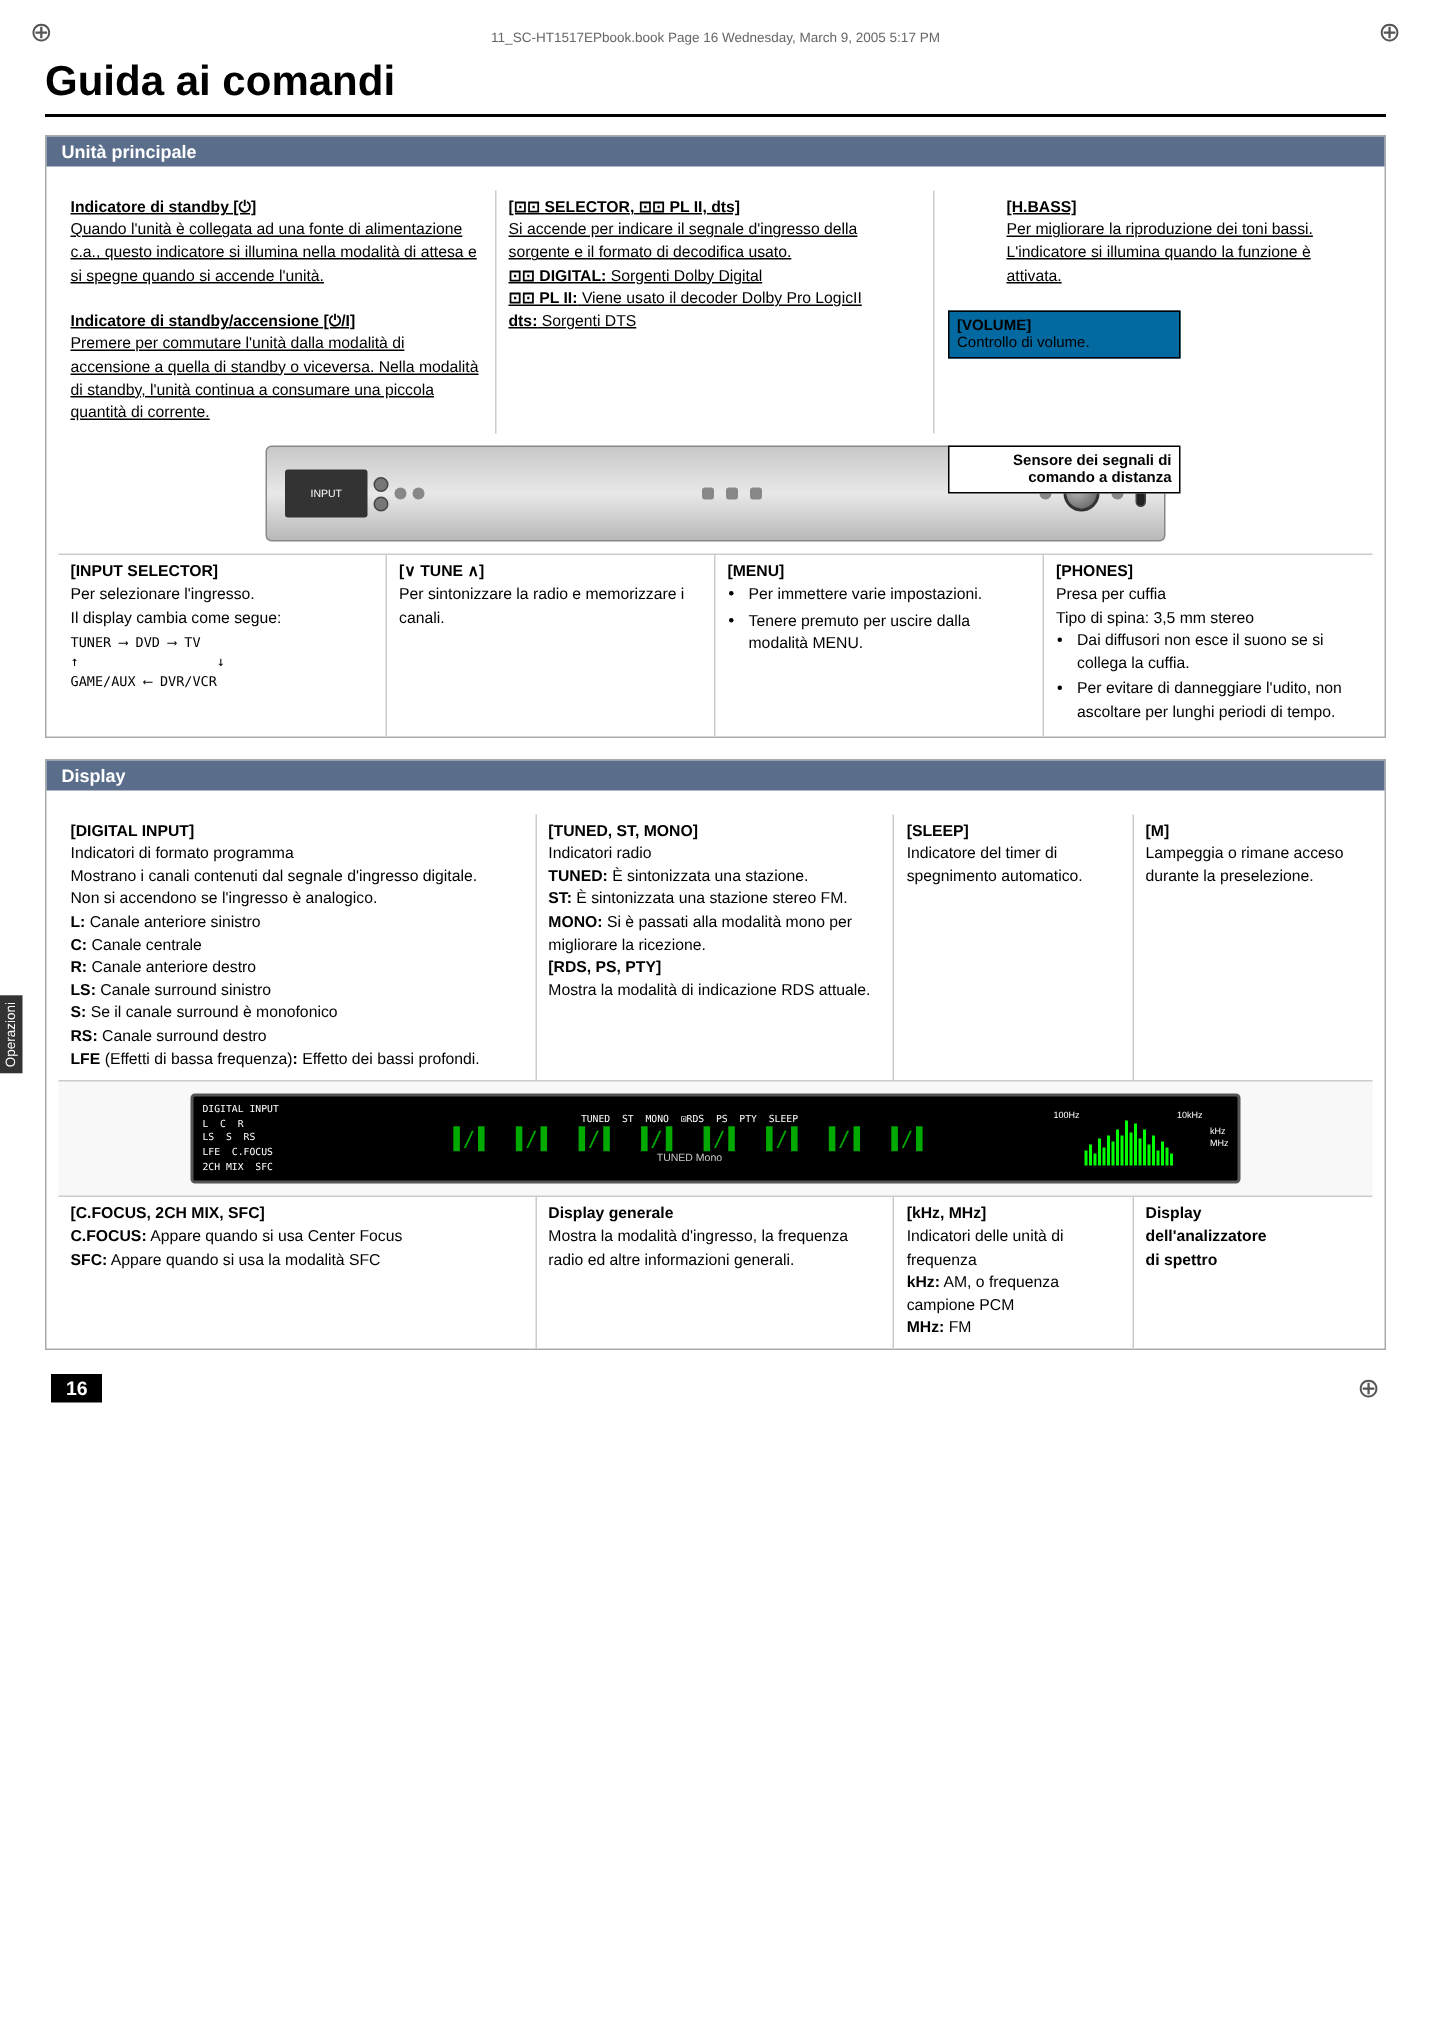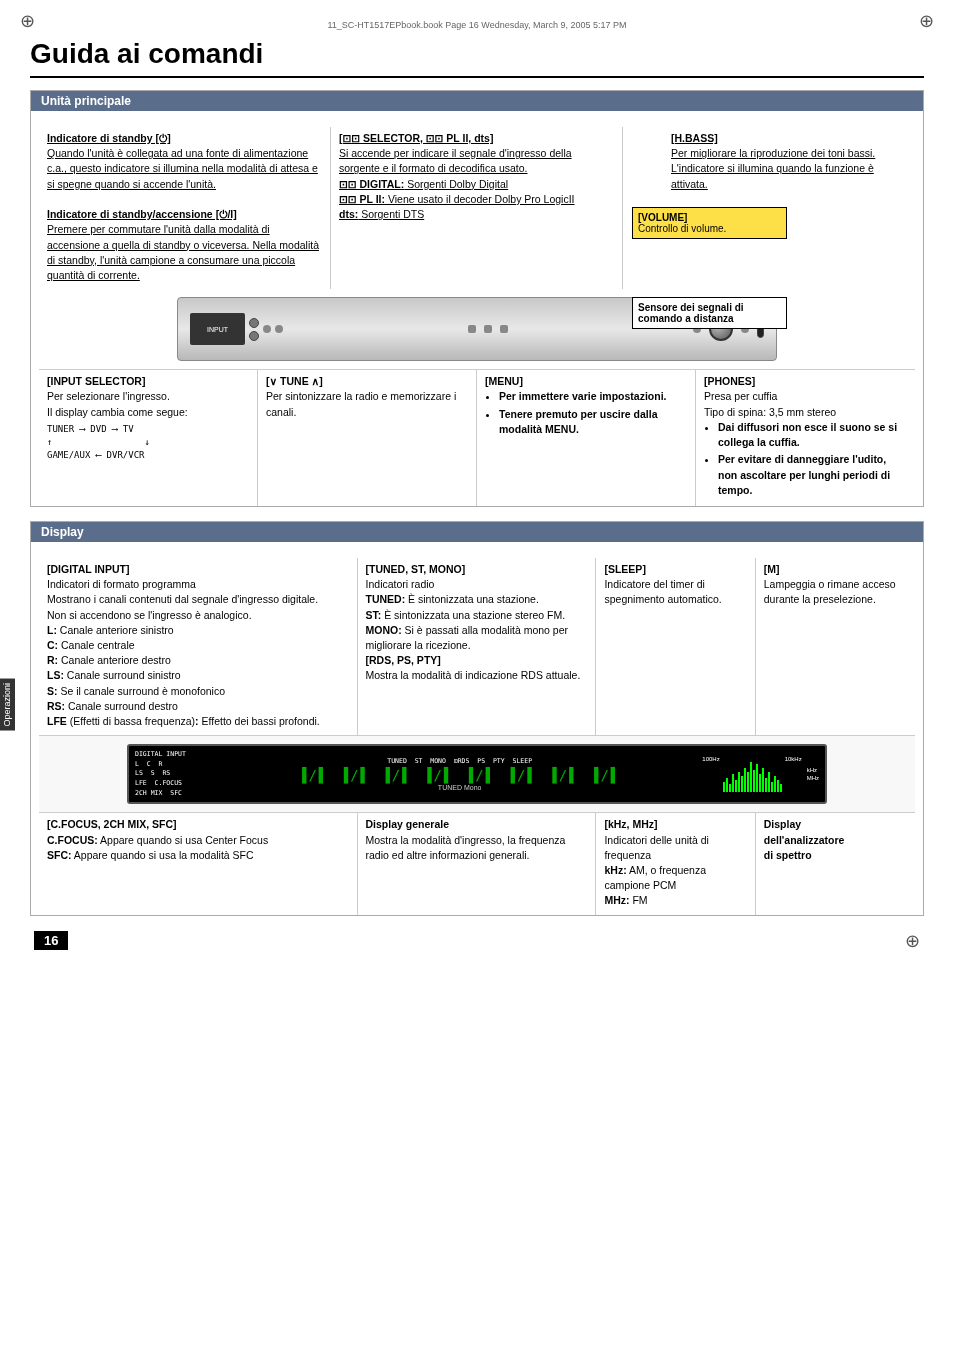--- a/index.html
+++ b/index.html
@@ -121,21 +121,20 @@
     }
     .file-info {
       font-size: 9px;
       color: #666;
       text-align: center;
       margin-bottom: 8px;
     }
     ul {
       margin-left: 14px;
       padding-left: 0;
-      font-weight: bold;
     }
     ul li {
       margin-bottom: 2px;
     }
     .arrow-diagram {
       font-size: 9px;
       font-family: monospace;
       margin: 3px 0;
     }
     b { font-weight: bold; }
@@ -157,21 +156,21 @@
     <span>Unità principale</span>
   </div>
   <div class="section-inner">
     <div class="top-grid">
 
       <div class="top-cell">
         <div class="label">Indicatore di standby [⏻]</div>
         <div>Quando l'unità è collegata ad una fonte di alimentazione c.a., questo indicatore si illumina nella modalità di attesa e si spegne quando si accende l'unità.</div>
         <br>
         <div class="label">Indicatore di standby/accensione [⏻/I]</div>
-        <div>Premere per commutare l'unità dalla modalità di accensione a quella di standby o viceversa. Nella modalità di standby, l'unità campione a consumare una piccola quantità di corrente.</div>
+        <div>Premere per commutare l'unità dalla modalità di accensione a quella di standby o viceversa. Nella modalità di standby, l'unità continua a consumare una piccola quantità di corrente.</div>
       </div>
 
       <div class="top-cell">
         <div class="label">[⊡⊡ SELECTOR, ⊡⊡ PL II, dts]</div>
         <div>Si accende per indicare il segnale d'ingresso della sorgente e il formato di decodifica usato.</div>
         <div><b>⊡⊡ DIGITAL:</b> Sorgenti Dolby Digital</div>
         <div><b>⊡⊡ PL II:</b> Viene usato il decoder Dolby Pro LogicII</div>
         <div><b>dts:</b> Sorgenti DTS</div>
       </div>
 
@@ -206,27 +205,27 @@
           </div>
 
           <div style="display:flex; align-items:center; gap:8px; margin-right:4px;">
             <div style="width:8px;height:8px;background:#888;border-radius:50%;"></div>
             <div style="width:24px;height:24px;background:radial-gradient(circle at 35% 35%, #bbb, #555);border-radius:50%;border:2px solid #333;"></div>
             <div style="width:8px;height:8px;background:#888;border-radius:50%;"></div>
             <div style="width:7px;height:18px;background:#222;border-radius:4px;border:1px solid #444;"></div>
           </div>
         </div>
 
-        <div style="position:absolute; top:-90px; right:-10px; width:155px; border:1px solid #000; background:#fde047; padding:4px 5px; font-size:10px;">
+        <div style="position:absolute; top:-90px; right:-10px; width:155px; border:1px solid #000; background:#0369a1; padding:4px 5px; font-size:10px;">
           <div style="font-weight:bold;">[VOLUME]</div>
           <div>Controllo di volume.</div>
         </div>
 
         <div style="position:absolute; top:0px; right:-10px; width:155px; border:1px solid #000; background:#fff; padding:4px 5px; font-size:10px;">
-          <div style="font-weight:bold;">Sensore dei segnali di comando a distanza</div>
+          <div style="font-weight:bold;text-align:right;">Sensore dei segnali di comando a distanza</div>
         </div>
       </div>
     </div>
 
     <div class="bottom-grid">
       <div class="bottom-cell">
         <div class="label">[INPUT SELECTOR]</div>
         <div>Per selezionare l'ingresso.</div>
         <div>Il display cambia come segue:</div>
         <div class="arrow-diagram">

